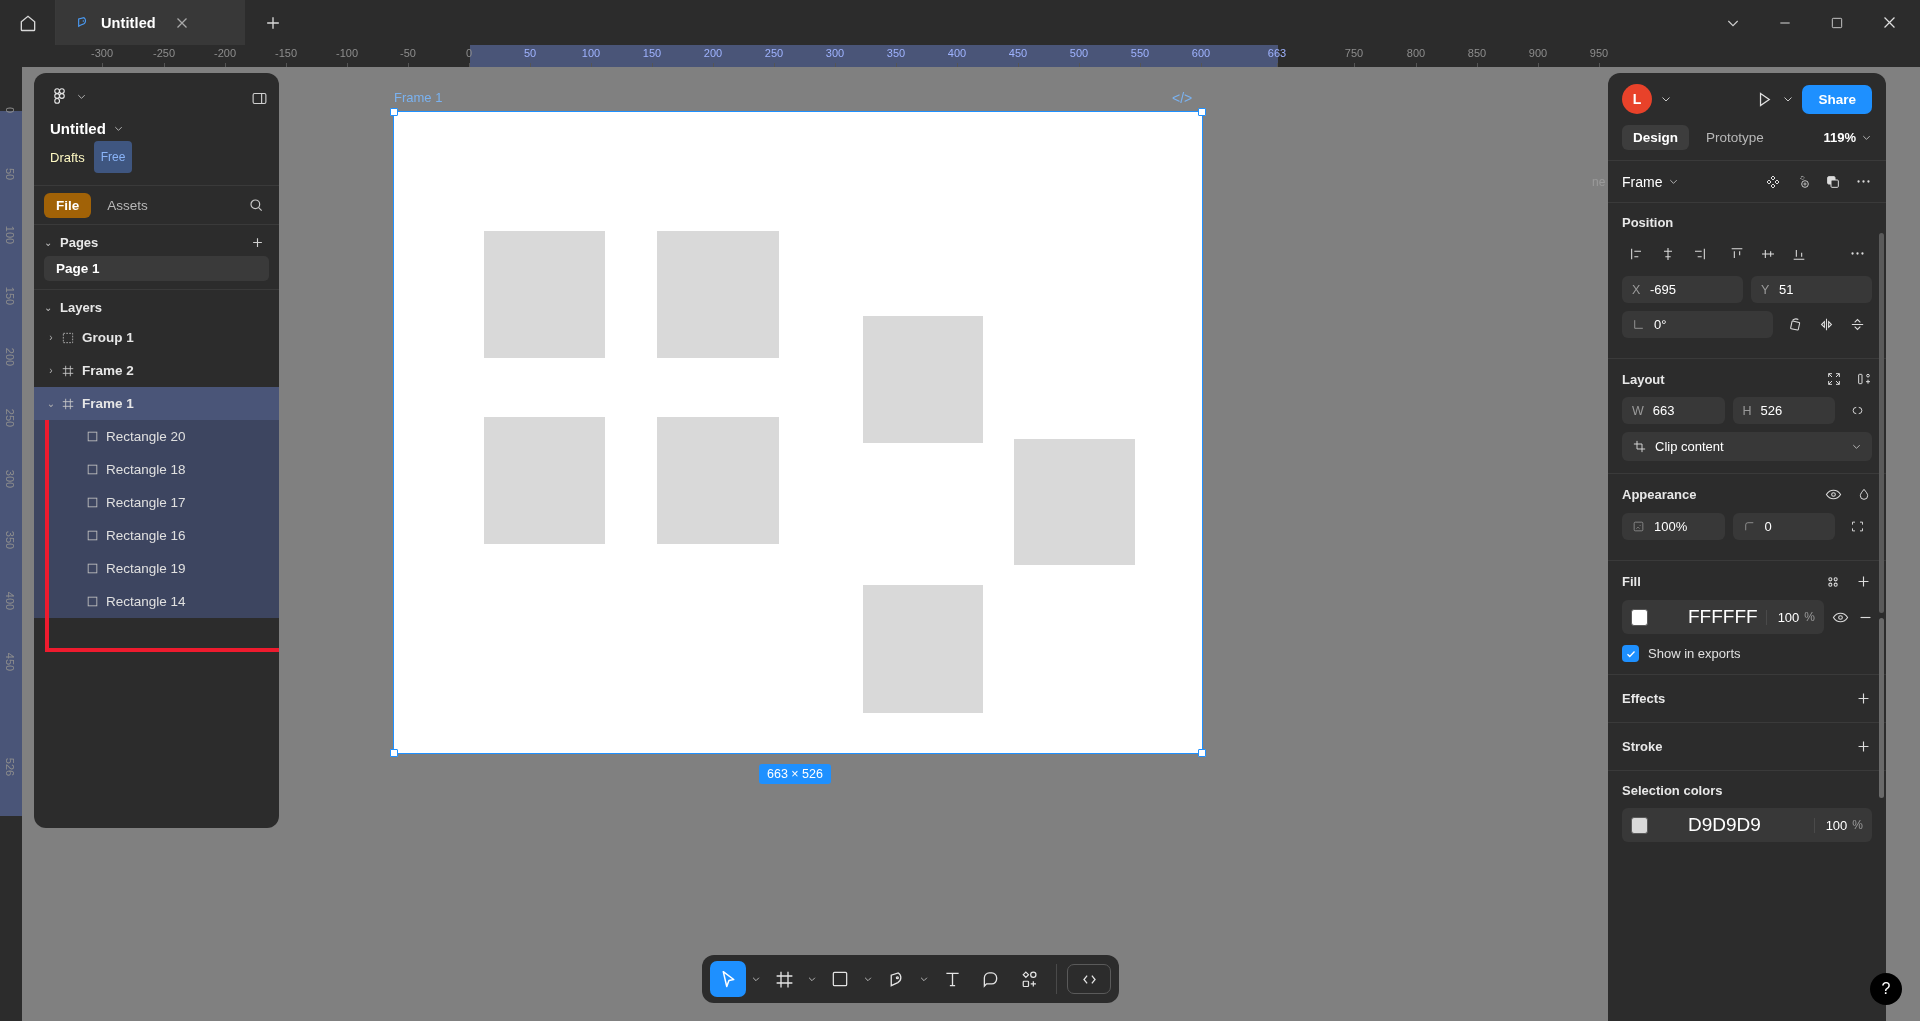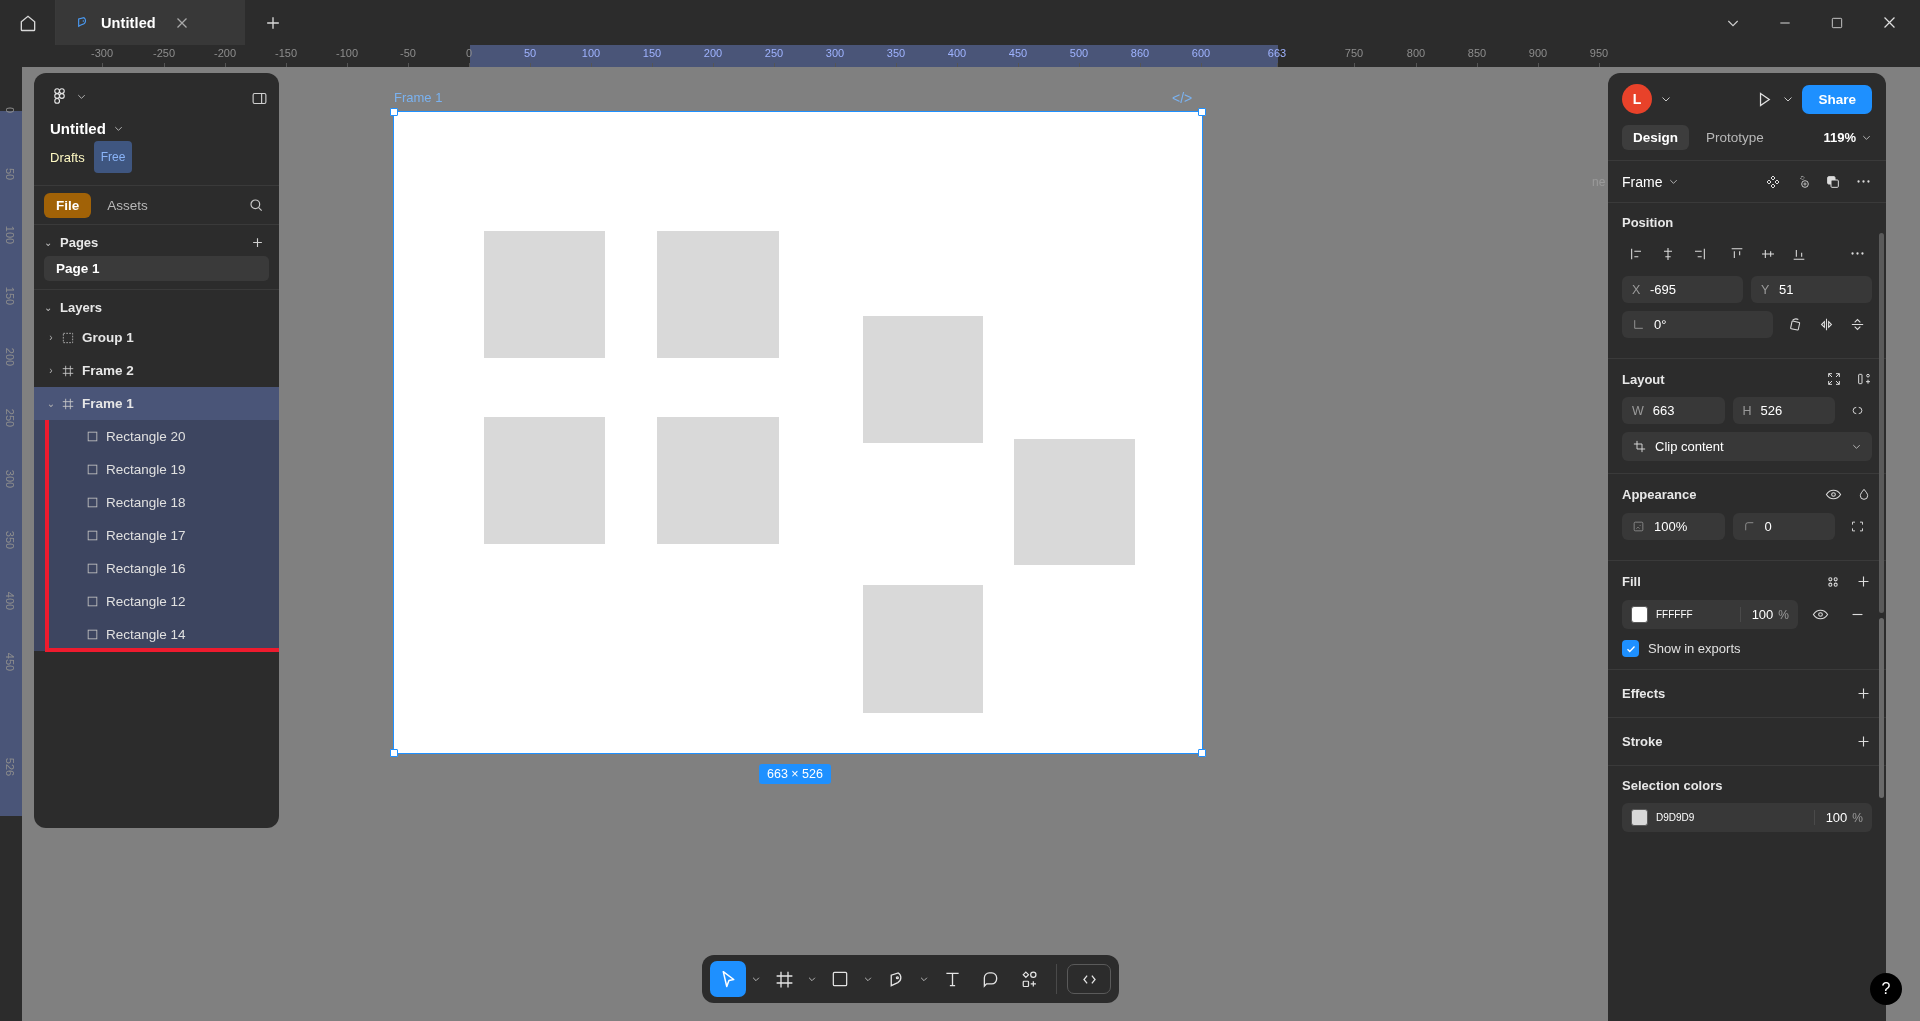--- a/index.html
+++ b/index.html
@@ -204,21 +204,21 @@
   .sel-box .sv { color: #fff; font-size: 13px; text-align: center; }
   .sel-box .chev { margin-left: auto; color: #bdbdbd; font-size: 10px; }
   .swatch {
     width: 17px; height: 17px; border-radius: 3px; border: 1px solid #5a5a5a; flex: none;
   }
   .color-row { display: flex; align-items: center; gap: 8px; }
   .color-field {
     flex: 1; display: flex; align-items: center; background: #383838; border-radius: 6px;
     padding: 6px 9px; gap: 8px;
   }
-  .color-hex { color: #fff; font-size: 10px; }
+  .color-hex { color: #fff; font-size: 19px; margin-left: 32px; }
   .color-op {
     margin-left: auto; display: flex; align-items: center; gap: 5px;
     border-left: 1px solid #4a4a4a; padding-left: 11px;
   }
   .color-op .ov { color: #fff; font-size: 13px; }
   .color-op .ou { color: #9a9a9a; font-size: 12px; }
   .chk-row { display: flex; align-items: center; gap: 9px; margin-top: 11px; }
   .chk {
     width: 17px; height: 17px; border-radius: 4px; background: #1e90ff;
     display: flex; align-items: center; justify-content: center; cursor: pointer;
@@ -350,21 +350,21 @@
       <div class="tick on" style="left: 835px;">300</div>
       <div class="mark" style="left: 835px;"></div>
       <div class="tick on" style="left: 896px;">350</div>
       <div class="mark" style="left: 896px;"></div>
       <div class="tick on" style="left: 957px;">400</div>
       <div class="mark" style="left: 957px;"></div>
       <div class="tick on" style="left: 1018px;">450</div>
       <div class="mark" style="left: 1018px;"></div>
       <div class="tick on" style="left: 1079px;">500</div>
       <div class="mark" style="left: 1079px;"></div>
-      <div class="tick on" style="left: 1140px;">860</div>
+      <div class="tick on" style="left: 1140px;">550</div>
       <div class="mark" style="left: 1140px;"></div>
       <div class="tick on" style="left: 1201px;">600</div>
       <div class="mark" style="left: 1201px;"></div>
       <div class="tick on" style="left: 1277px;">663</div>
       <div class="mark" style="left: 1277px;"></div>
       <div class="tick" style="left: 1354px;">750</div>
       <div class="mark" style="left: 1354px;"></div>
       <div class="tick" style="left: 1416px;">800</div>
       <div class="mark" style="left: 1416px;"></div>
       <div class="tick" style="left: 1477px;">850</div>
@@ -503,53 +503,45 @@
             </svg>
           </span>
           <span class="lname">Rectangle 20</span>
         </div>
         <div class="layer-row sel child">
           <span class="licon">
             <svg viewBox="0 0 24 24" fill="none" stroke="#c0c0c0" stroke-width="1.6" style="width:13px;height:13px">
               <rect x="4" y="4" width="16" height="16"></rect>
             </svg>
           </span>
-          <span class="lname">Rectangle 19</span>
+          <span class="lname">Rectangle 18</span>
         </div>
         <div class="layer-row sel child">
           <span class="licon">
             <svg viewBox="0 0 24 24" fill="none" stroke="#c0c0c0" stroke-width="1.6" style="width:13px;height:13px">
               <rect x="4" y="4" width="16" height="16"></rect>
             </svg>
           </span>
-          <span class="lname">Rectangle 18</span>
+          <span class="lname">Rectangle 17</span>
         </div>
         <div class="layer-row sel child">
           <span class="licon">
             <svg viewBox="0 0 24 24" fill="none" stroke="#c0c0c0" stroke-width="1.6" style="width:13px;height:13px">
               <rect x="4" y="4" width="16" height="16"></rect>
             </svg>
           </span>
-          <span class="lname">Rectangle 17</span>
+          <span class="lname">Rectangle 16</span>
         </div>
         <div class="layer-row sel child">
           <span class="licon">
             <svg viewBox="0 0 24 24" fill="none" stroke="#c0c0c0" stroke-width="1.6" style="width:13px;height:13px">
               <rect x="4" y="4" width="16" height="16"></rect>
             </svg>
           </span>
-          <span class="lname">Rectangle 16</span>
-        </div>
-        <div class="layer-row sel child">
-          <span class="licon">
-            <svg viewBox="0 0 24 24" fill="none" stroke="#c0c0c0" stroke-width="1.6" style="width:13px;height:13px">
-              <rect x="4" y="4" width="16" height="16"></rect>
-            </svg>
-          </span>
-          <span class="lname">Rectangle 12</span>
+          <span class="lname">Rectangle 19</span>
         </div>
         <div class="layer-row sel child">
           <span class="licon">
             <svg viewBox="0 0 24 24" fill="none" stroke="#c0c0c0" stroke-width="1.6" style="width:13px;height:13px">
               <rect x="4" y="4" width="16" height="16"></rect>
             </svg>
           </span>
           <span class="lname">Rectangle 14</span>
         </div>
         <div class="anno-vline" style="background: rgb(238, 27, 46); left: 11px; top: 99px; height: 230px;"></div>

